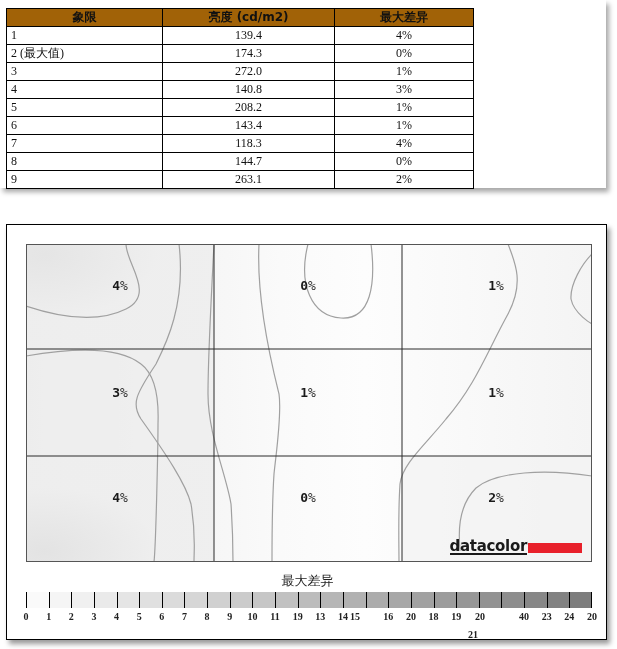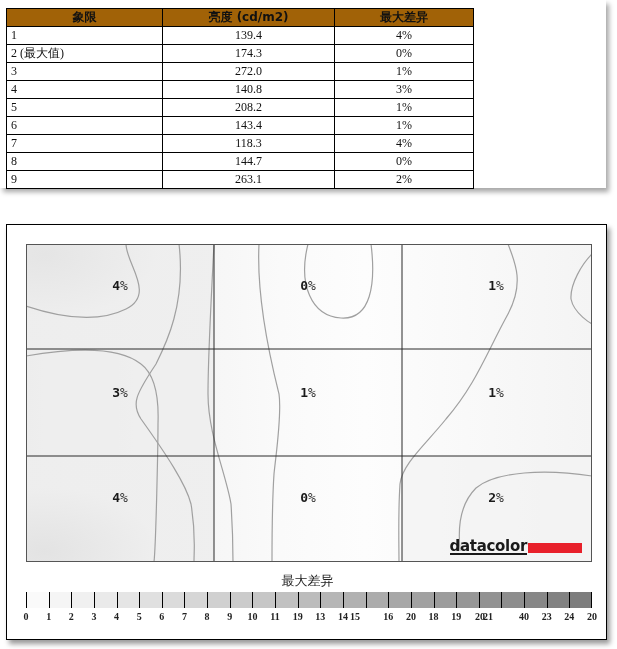--- a/index.html
+++ b/index.html
@@ -249,19 +249,19 @@
       <div class="scale-num" style="left: 268.04px;">11</div>
       <div class="scale-num" style="left: 290.68px;">19</div>
       <div class="scale-num" style="left: 313.32px;">13</div>
       <div class="scale-num" style="left: 335.96px;">14</div>
       <div class="scale-num" style="left: 348px;">15</div>
       <div class="scale-num" style="left: 381.24px;">16</div>
       <div class="scale-num" style="left: 403.88px;">20</div>
       <div class="scale-num" style="left: 426.52px;">18</div>
       <div class="scale-num" style="left: 449.16px;">19</div>
       <div class="scale-num" style="left: 465px; margin-left: 8px;">20</div>
-      <div class="scale-num" style="left: 481px;">21</div>
+      <div class="scale-num" style="left: 466px; margin-top: 18px;">21</div>
       <div class="scale-num" style="left: 517.08px;">40</div>
       <div class="scale-num" style="left: 539.72px;">23</div>
       <div class="scale-num" style="left: 562.36px;">24</div>
       <div class="scale-num" style="left: 585px;">20</div>
     </div>
 </div>
 
 </body></html>

